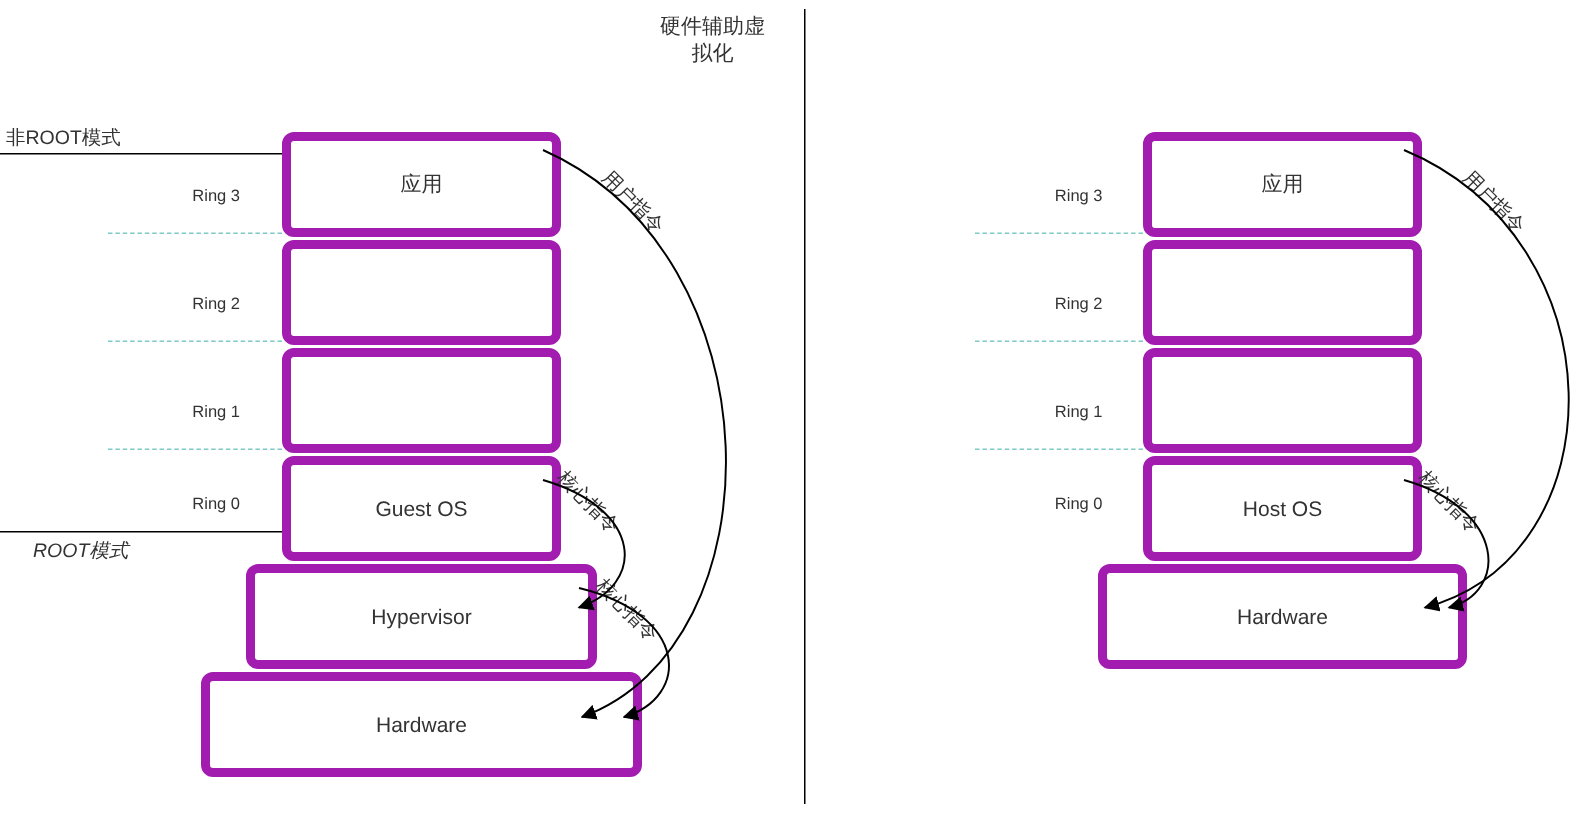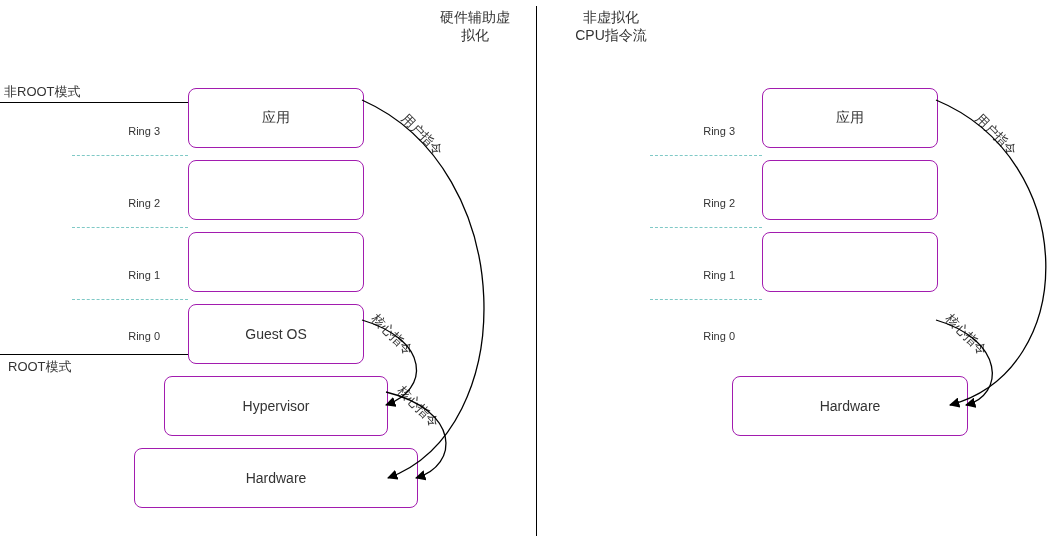--- a/index.html
+++ b/index.html
@@ -1,18 +1,18 @@
 <!DOCTYPE html>
 <html><head>
 <meta charset="utf-8">
 <style>
   html,body{margin:0;padding:0;background:#fff;font-family:"Microsoft YaHei",Arial,sans-serif;color:#333;}
   .canvas{position:relative;width:852px;height:542px;}
   .title{position:absolute;font-size:14px;text-align:center;line-height:1.3;}
-  .box{position:absolute;border:1px solid #a21caf;border-radius:8px;background:#fff;display:flex;align-items:center;justify-content:center;font-size:14px;}
+  .box{position:absolute;border:6px solid #a21caf;border-radius:8px;background:#fff;display:flex;align-items:center;justify-content:center;font-size:14px;}
   .ring-label{position:absolute;font-size:11px;text-align:right;}
   .mode-label{position:absolute;font-size:13px;}
   .mode-line{position:absolute;height:0;border-top:1px solid #000;}
   .ring-line{position:absolute;height:0;border-top:1px dashed #7fc9c6;}
   .vsep{position:absolute;width:0;border-left:1px solid #000;}
   .arc-label{position:absolute;font-size:13px;transform:rotate(45deg);transform-origin:left top;white-space:nowrap;}
   svg.arrows{position:absolute;left:0;top:0;pointer-events:none;}
 </style>
 </head>
 <body>
@@ -21,21 +21,21 @@
 
   <div class="vsep" style="left:536px;top:6px;height:530px;"></div>
 
   <div class="title" style="left:430px;top:8px;width:90px;white-space:pre-line;">硬件辅助虚
 拟化</div>
 
   <div class="mode-line" style="left:0;top:102px;width:188px;"></div>
   <div class="mode-label" style="left:4px;top:83px;">非ROOT模式</div>
 
   <div class="mode-line" style="left:0;top:354px;width:188px;"></div>
-  <div class="mode-label" style="left:8px;top:358px;">ROOT模式</div>
+  <div class="mode-label" style="left:22px;top:358px;font-style:italic;">ROOT模式</div>
 
   <div class="ring-label" style="left:90px;top:125px;width:70px;">Ring 3</div>
   <div class="ring-label" style="left:90px;top:197px;width:70px;">Ring 2</div>
   <div class="ring-label" style="left:90px;top:269px;width:70px;">Ring 1</div>
   <div class="ring-label" style="left:90px;top:330px;width:70px;">Ring 0</div>
 
   <div class="ring-line" style="left:72px;top:155px;width:116px;"></div>
   <div class="ring-line" style="left:72px;top:227px;width:116px;"></div>
   <div class="ring-line" style="left:72px;top:299px;width:116px;"></div>
 
@@ -51,40 +51,41 @@
   <div class="box" style="left:188px;top:304px;width:174px;height:58px;">
       <span>Guest OS</span>
     </div>
   <div class="box" style="left:164px;top:376px;width:222px;height:58px;">
       <span>Hypervisor</span>
     </div>
   <div class="box" style="left:134px;top:448px;width:282px;height:58px;">
       <span>Hardware</span>
     </div>
 
-  <div class="title" style="left:556px;top:8px;width:110px;white-space:pre-line;">非虚拟化
-CPU指令流</div>
 
   <div class="ring-label" style="left:665px;top:125px;width:70px;">Ring 3</div>
   <div class="ring-label" style="left:665px;top:197px;width:70px;">Ring 2</div>
   <div class="ring-label" style="left:665px;top:269px;width:70px;">Ring 1</div>
   <div class="ring-label" style="left:665px;top:330px;width:70px;">Ring 0</div>
 
   <div class="ring-line" style="left:650px;top:155px;width:112px;"></div>
   <div class="ring-line" style="left:650px;top:227px;width:112px;"></div>
   <div class="ring-line" style="left:650px;top:299px;width:112px;"></div>
 
   <div class="box" style="left:762px;top:88px;width:174px;height:58px;">
       <span>应用</span>
     </div>
   <div class="box" style="left:762px;top:160px;width:174px;height:58px;">
       <span></span>
     </div>
   <div class="box" style="left:762px;top:232px;width:174px;height:58px;">
       <span></span>
+    </div>
+  <div class="box" style="left:762px;top:304px;width:174px;height:58px;">
+      <span>Host OS</span>
     </div>
   <div class="box" style="left:732px;top:376px;width:234px;height:58px;">
       <span>Hardware</span>
     </div>
 
   <div class="arc-label" style="left:410px;top:110px;">用户指令</div>
   <div class="arc-label" style="left:380px;top:310px;">核心指令</div>
   <div class="arc-label" style="left:406px;top:382px;">核心指令</div>
   <div class="arc-label" style="left:984px;top:110px;">用户指令</div>
   <div class="arc-label" style="left:954px;top:310px;">核心指令</div>

